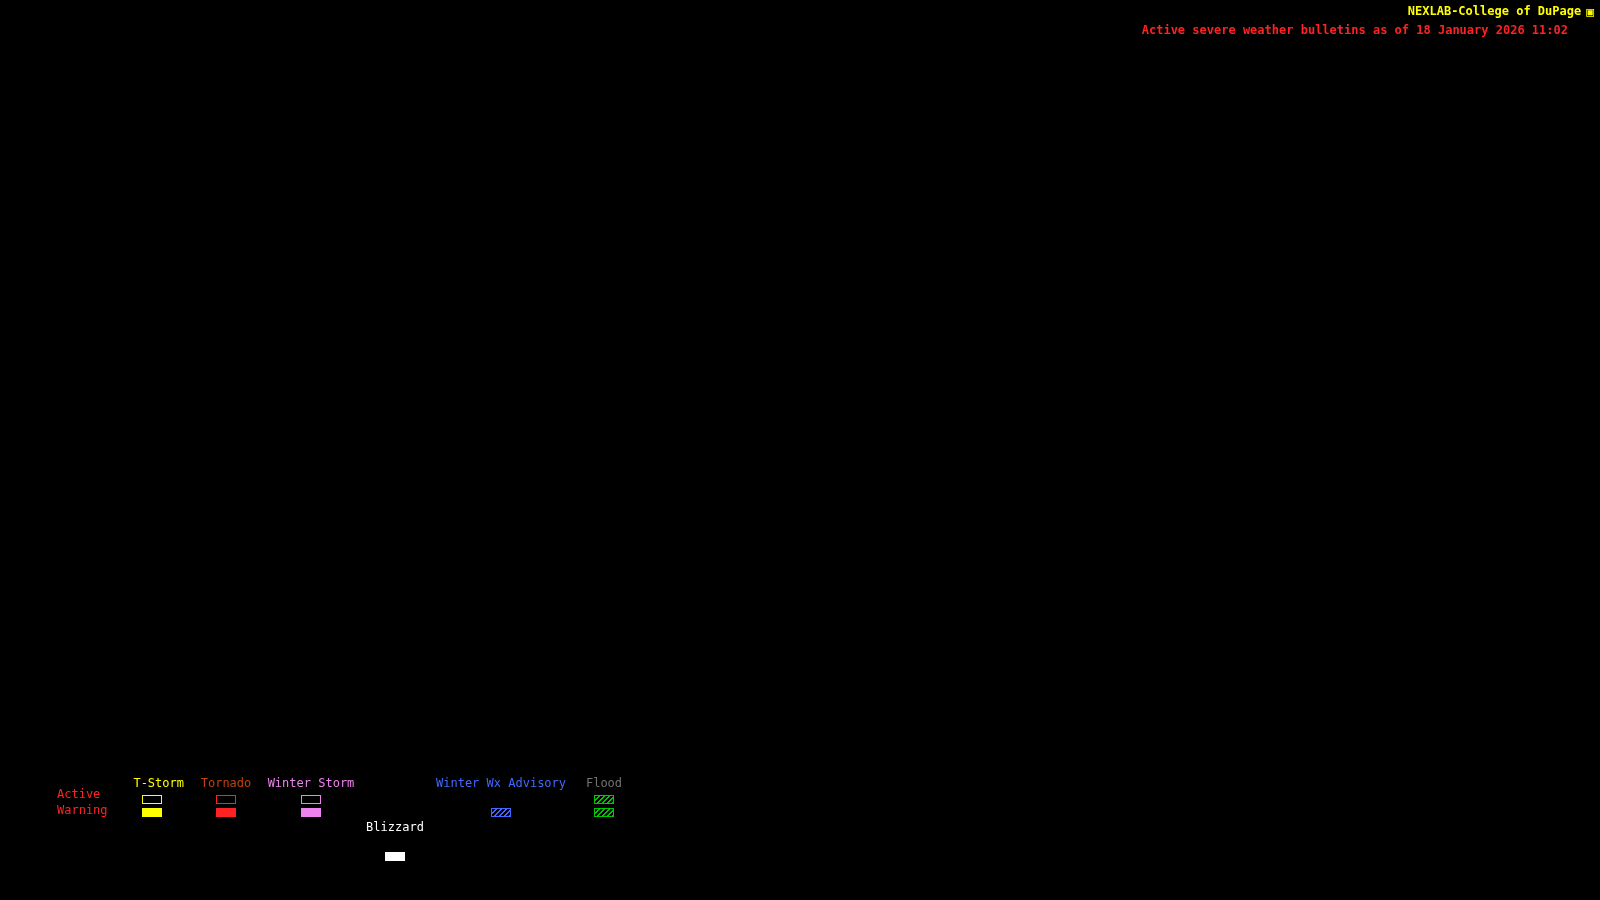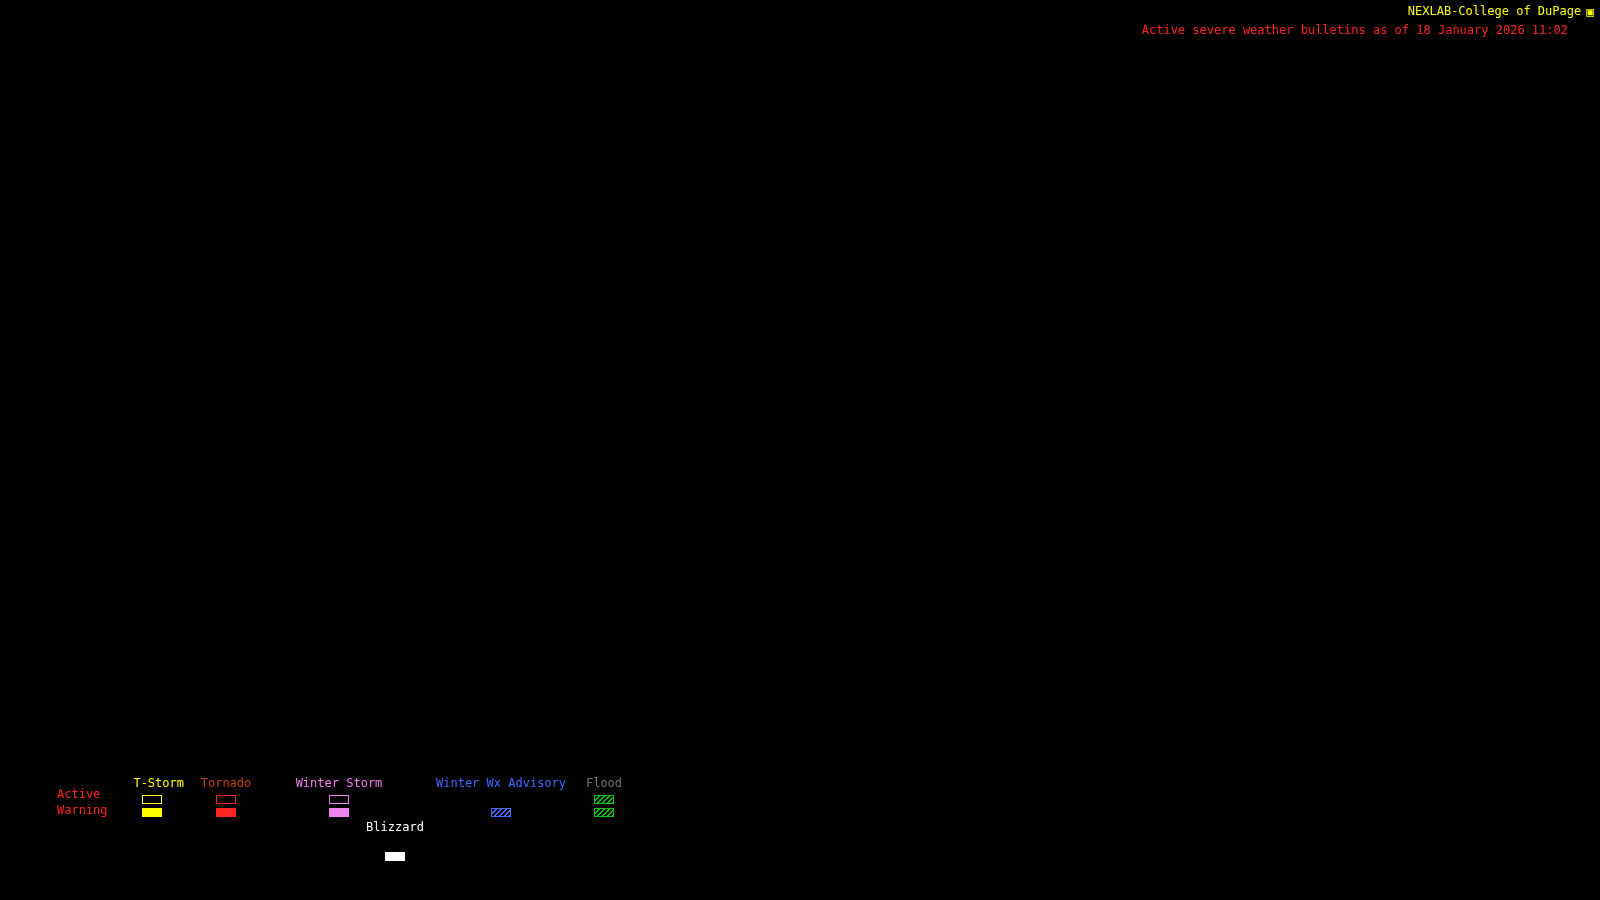--- a/index.html
+++ b/index.html
@@ -10,21 +10,21 @@
   #canvas {
     position: relative;
     width: 1600px;
     height: 900px;
     background: #000000;
     overflow: hidden;
     font-family: "DejaVu Sans Mono", "Liberation Mono", monospace;
     font-size: 12px;
     letter-spacing: 0px;
   }
-  .abs { position: absolute; }
+  .abs { position: absolute; font-weight: bold; }
 
   
   #bulletin-title {
     top: 23px;
     left: 0;
     width: 1568px;
     text-align: center;
     white-space: pre;
   }
   #brand {
@@ -110,21 +110,21 @@
       <div class="swatch outline" style="--c: #ffff00;"></div>
       <div class="swatch filled" style="--c: #ffff00;"></div>
     </div>
 
     <div class="legend-col" style="left:194px; width:64px;">
       <span class="col-label" style="color: #c2410c;">Tornado</span>
       <div class="swatch outline" style="--c: #ff2222;"></div>
       <div class="swatch filled" style="--c: #ff2222;"></div>
     </div>
 
-    <div class="legend-col" style="left:263px; width:96px;margin-left:28px;">
+    <div class="legend-col" style="left:263px; width:96px;">
       <span class="col-label" style="color: rgb(238, 130, 238);">Winter Storm</span>
       <div class="swatch outline" style="--c: #ee82ee;"></div>
       <div class="swatch filled" style="--c: #ee82ee;"></div>
     </div>
 
     <div class="legend-col" style="left:363px; width:64px;margin-top:44px;">
       <span class="col-label" style="color: rgb(255, 255, 255);">Blizzard</span>
       <div class="swatch none" style="--c: #ffffff;"></div>
       <div class="swatch filled" style="--c: #ffffff;"></div>
     </div>

